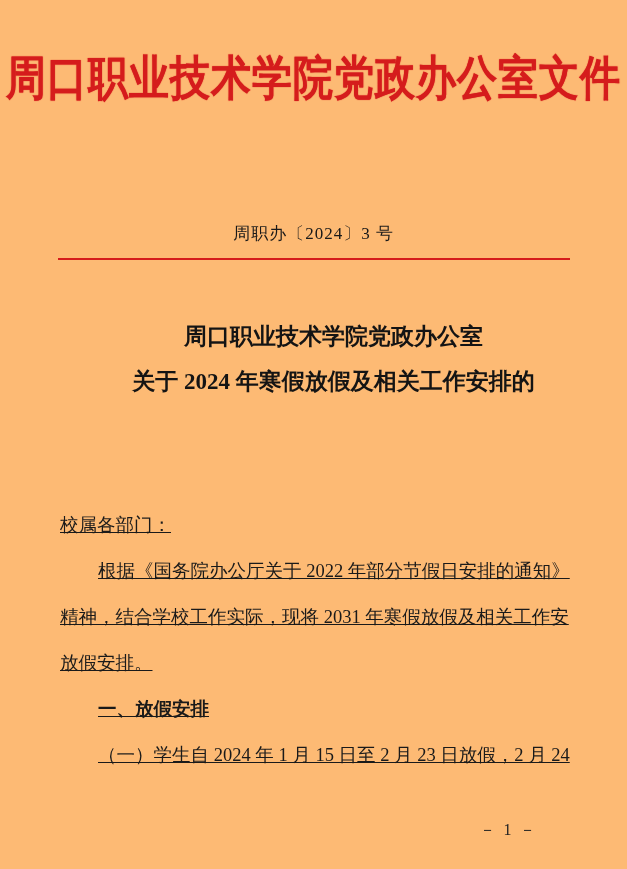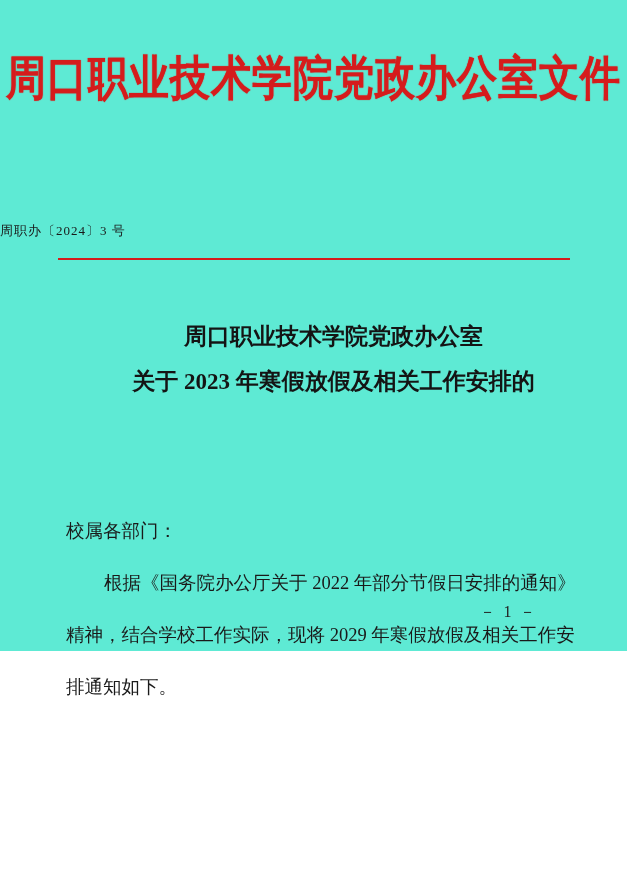--- a/index.html
+++ b/index.html
@@ -11,22 +11,22 @@
     height: 869px;
     background: #ffffff;
     font-family: "Liberation Serif", serif;
     color: #1a1a1a;
     position: relative;
     overflow: hidden;
   }
   .page {
     position: relative;
     width: 627px;
-    height: 651px;
-    background: #5eead4;
+    height: 869px;
+    background: #fdba74;
     box-sizing: border-box;
   }
 
   
   .masthead {
     position: absolute;
     top: 52px;
     left: 0;
     width: 627px;
     text-align: center;
@@ -43,21 +43,22 @@
     transform: scaleY(1.18);
     transform-origin: center top;
   }
 
   
   .doc-number {
     position: absolute;
     top: 222px;
     left: 0;
     width: 627px;
-    font-size: 13px;
+    text-align: center;
+    font-size: 17px;
     letter-spacing: 1px;
     color: #191919;
   }
 
   
   .red-rule {
     position: absolute;
     top: 258px;
     left: 58px;
     width: 512px;
@@ -87,22 +88,23 @@
   .body-block {
     position: absolute;
     top: 500px;
     left: 56px;
     width: 516px;
     font-size: 18.5px;
     line-height: 42px;
     color: #1a1a1a;
   }
   .para {
-    margin: 10px;
+    margin: 4px;
     white-space: nowrap;
+    text-decoration: underline;
   }
   .para.indent2 {
     text-indent: 38px;
   }
   .para.bold {
     font-weight: bold;
     text-indent: 38px;
   }
 
   
@@ -130,27 +132,29 @@
   <div class="masthead">
     <div class="masthead-title">周口职业技术学院党政办公室文件</div>
   </div>
 
   <div class="doc-number">周职办〔2024〕3 号</div>
 
   <div class="red-rule"></div>
 
   <div class="title-block">
     <span class="title-line">周口职业技术学院党政办公室</span>
-    <span class="title-line">关于 2023 年寒假放假及相关工作安排的</span>
+    <span class="title-line">关于 2024 年寒假放假及相关工作安排的</span>
   </div>
 
   <div class="body-block">
     <p class="para">校属各部门：</p>
     <p class="para indent2">根据《国务院办公厅关于 2022 年部分节假日安排的通知》</p>
-    <p class="para">精神，结合学校工作实际，现将 2029 年寒假放假及相关工作安</p>
-    <p class="para">排通知如下。</p>
+    <p class="para">精神，结合学校工作实际，现将 2031 年寒假放假及相关工作安</p>
+    <p class="para">放假安排。</p>
+    <p class="para bold">一、放假安排</p>
+    <p class="para indent2">（一）学生自 2024 年 1 月 15 日至 2 月 23 日放假，2 月 24</p>
   </div>
 
   <div class="page-number">
     <span class="pn-inner">－ 1 －</span>
   </div>
 
 </div>
 
 </body></html>

